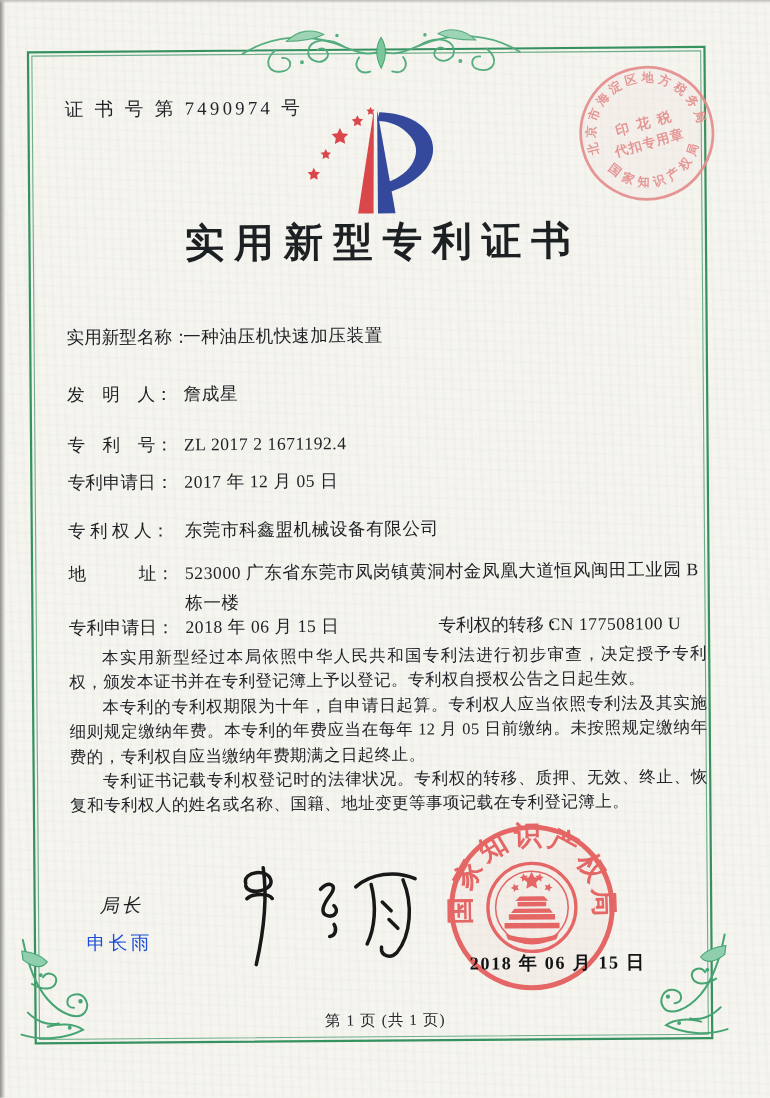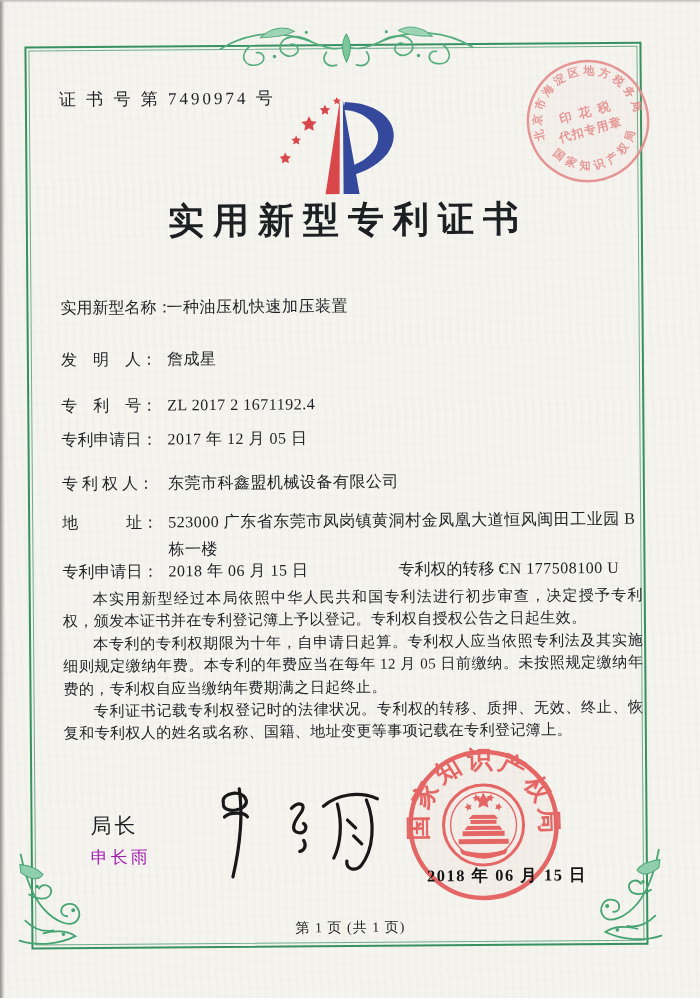--- a/index.html
+++ b/index.html
@@ -37,22 +37,22 @@
   .field{position:absolute;left:62px;width:590px;font-size:16px;line-height:27px;color:#1e2124;}
   .flabel{display:inline-block;width:106px;white-space:pre;vertical-align:top;font-family:Liberation Serif, serif;}
   .fvalue{display:inline-block;vertical-align:top;letter-spacing:.5px;}
   .fvalue.wrap{width:474px;}
   .grant-right{position:absolute;left:336px;top:0;}
 
   .paragraphs{position:absolute;left:62px;top:586px;width:580px;font-size:15px;
     line-height:22.4px;letter-spacing:.4px;color:#23262a;text-align:justify;}
   .paragraphs p{margin:0;text-indent:2em;}
 
-  .sign-title{position:absolute;left:88px;top:810px;font-size:21px;letter-spacing:3px;color:#1e2124;}
-  .sign-name{position:absolute;left:88px;top:844px;font-size:17px;letter-spacing:3px;color:#a21caf;}
+  .sign-title{position:absolute;left:88px;top:810px;font-size:17px;letter-spacing:3px;color:#1e2124;font-style:italic;}
+  .sign-name{position:absolute;left:76px;top:844px;font-size:17px;letter-spacing:3px;color:#1d4ed8;}
   .signature{position:absolute;left:185px;top:778px;}
 
   .seal{position:absolute;left:398px;top:746px;}
   .seal-date{position:absolute;left:424px;top:866px;font-size:16.5px;font-weight:600;
     letter-spacing:1.5px;color:#141414;}
 
   .page-footer{position:absolute;left:0;top:919px;width:694px;text-align:center;
     font-size:14px;letter-spacing:1px;color:#26292c;}
 </style>
 </head>

